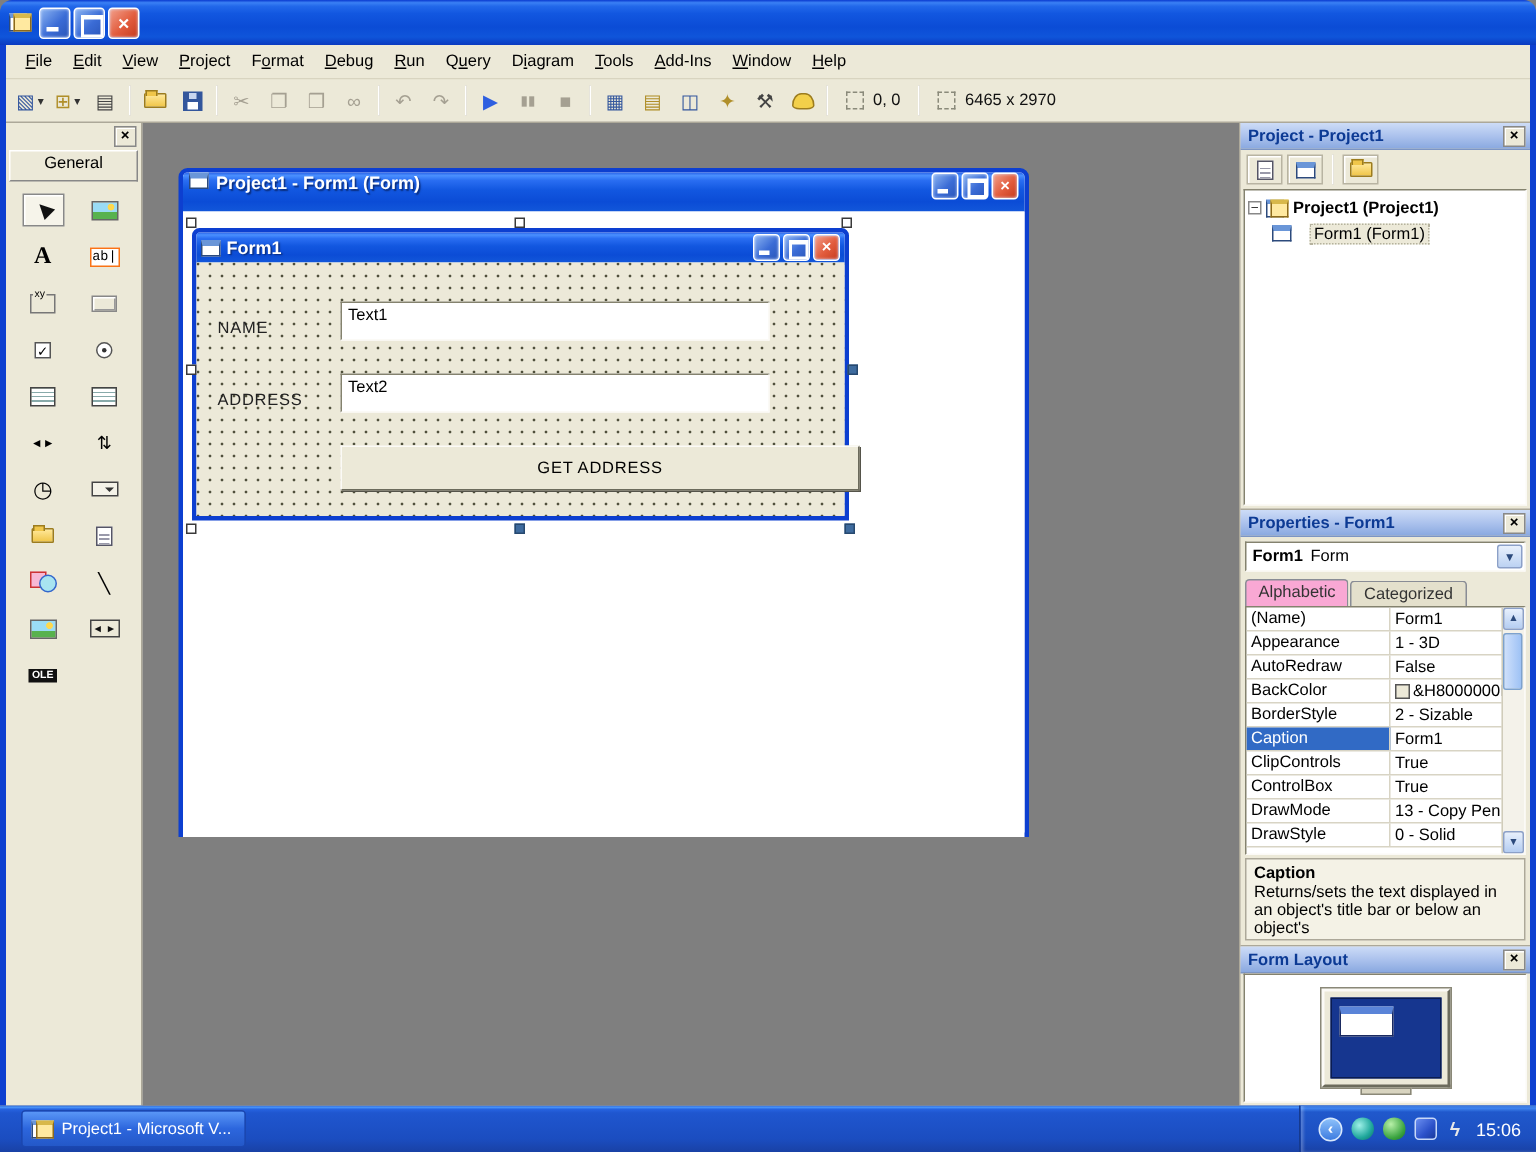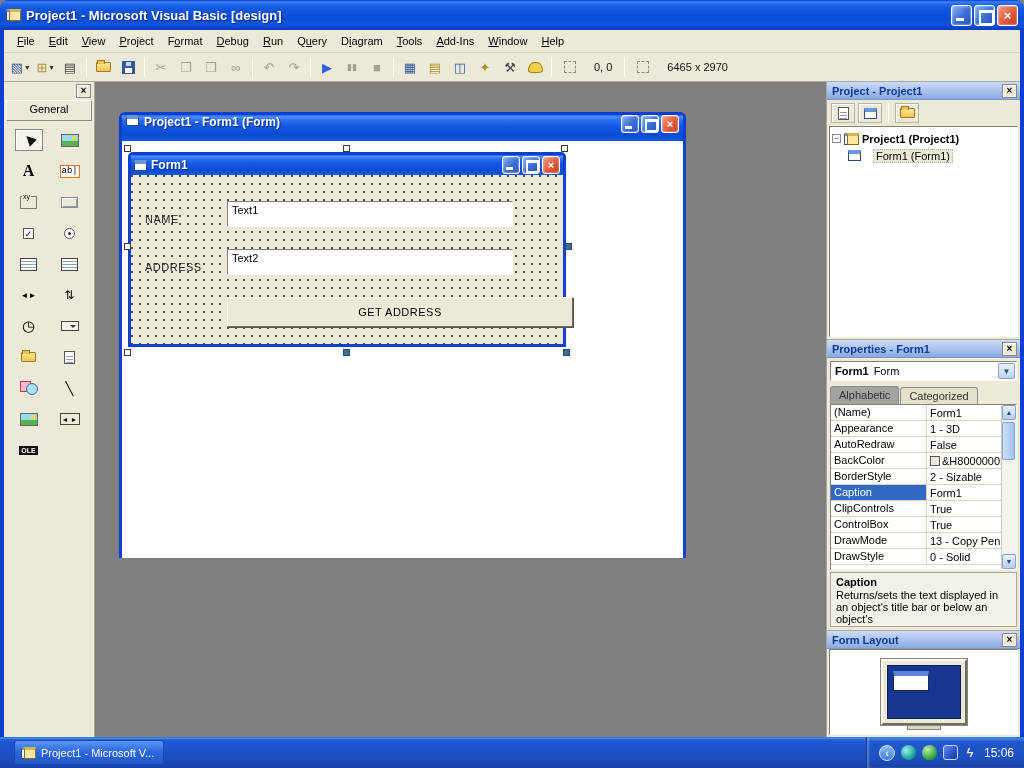--- a/index.html
+++ b/index.html
@@ -31,21 +31,21 @@
   .mitem u { text-decoration:underline; }
 
   
   .toolbar { height:29px; display:flex; align-items:center; background:#ece9d8; border-bottom:1px solid #aca899; padding-left:4px; gap:1px; }
   .tsep { width:1px; height:20px; background:#aca899; border-right:1px solid #fff; margin:0 3px; }
   .tbtn { min-width:24px; height:24px; display:flex; align-items:center; justify-content:center; gap:1px; border:1px solid transparent; }
   .tbtn .g { font-size:13px; line-height:1; }
   .dis { color:#a5a092 !important; }
   .blue { color:#35589e; } .gold { color:#b08f2a; } .dk { color:#444; }
   .darr { font-size:8px; color:#333; margin-left:1px; }
-  .readout { display:flex; align-items:center; gap:18px; padding:0 8px; font-size:11px; color:#111; white-space:nowrap; }
+  .readout { display:flex; align-items:center; gap:6px; padding:0 8px; font-size:11px; color:#111; white-space:nowrap; }
   .dashbox { width:12px; height:12px; border:1px dashed #8a8a7a; }
 
   
   .mini-folder { width:15px; height:10px; background:linear-gradient(180deg,#ffe89a,#f0c64a); border:1px solid #9c7c1e; border-radius:1px; position:relative; }
   .mini-folder::before { content:""; position:absolute; top:-3px; left:0; width:6px; height:3px; background:#f0c64a; border:1px solid #9c7c1e; border-bottom:none; }
   .mini-floppy { width:13px; height:13px; background:#33569c; position:relative; }
   .mini-floppy::before { content:""; position:absolute; left:3px; bottom:1px; width:7px; height:5px; background:#fff; }
   .mini-floppy::after { content:""; position:absolute; left:4px; top:1px; width:5px; height:4px; background:#c9d6ef; }
   .mini-pic { width:18px; height:13px; border:1px solid #666;
     background:radial-gradient(circle at 75% 28%, #ffd84d 0 2px, transparent 2.5px), linear-gradient(180deg,#9adcf5 0 58%,#58b24e 58% 100%); }
@@ -119,21 +119,21 @@
   .tchild { margin-left:16px;gap:12px; }
   .tchild .lbl { background:#ece9d8; padding:0 2px; border:1px dotted #b5b29e; }
 
   
   .objcombo { margin:3px; height:20px; background:#fff; border:1px solid; border-color:#84826e #fbfaf6 #fbfaf6 #84826e; display:flex; align-items:center; padding-left:4px; }
   .objcombo .nm { font-weight:bold; margin-right:5px; }
   .objcombo .ty { flex:1; }
   .combodrop { width:17px; height:16px; margin-right:1px; background:linear-gradient(180deg,#e8f0fc,#bcd2f2); border:1px solid #8ba0c8; border-radius:2px; font-size:8px; color:#2c4a7c; display:flex; align-items:center; justify-content:center; }
   .tabs { display:flex; align-items:flex-end; height:20px; padding:0 3px; gap:1px; }
   .tab { padding:2px 8px 2px 8px; border:1px solid #898c95; border-bottom:none; border-radius:3px 3px 0 0; background:#e4e0cc; color:#333; }
-  .tab.active { background:#a3a3a3; font-weight:normal; padding-bottom:4px; margin-bottom:-1px; }
+  .tab.active { background:#f9a8d4; font-weight:normal; padding-bottom:4px; margin-bottom:-1px; }
   .propgrid { position:relative; margin:0 3px; height:166px; background:#fff; border:1px solid; border-color:#84826e #fbfaf6 #fbfaf6 #84826e; overflow:hidden; }
   .prow { display:flex; height:16px; border-bottom:1px solid #d8d4c4; }
   .pname { width:96px; padding:1px 3px; border-right:1px solid #d8d4c4; white-space:nowrap; overflow:hidden; }
   .pname.sel { background:#316ac5; color:#fff; }
   .pval { flex:1; padding:1px 3px; white-space:nowrap; overflow:hidden; display:flex; align-items:center; gap:2px; }
   .swatch { width:10px; height:10px; background:#ece9d8; border:1px solid #555; flex:0 0 auto; }
   .vscroll { position:absolute; right:0; top:0; width:15px; height:100%; background:#f4f2ea; border-left:1px solid #d0ccba; display:flex; flex-direction:column; }
   .sarrow { height:15px; background:linear-gradient(180deg,#e8f0fc,#b4cdf2); border:1px solid #8ba0c8; border-radius:2px; font-size:7px; color:#2c4a7c; text-align:center; line-height:13px; }
   .strack { flex:1; position:relative; }
   .sthumb { position:absolute; top:2px; left:0; width:13px; height:38px; background:linear-gradient(90deg,#cfe0fb,#9ec2f5); border:1px solid #7da2ce; border-radius:2px; }
@@ -168,21 +168,20 @@
   .ti4 { background:none; color:#e8e8e8; font-size:13px; font-weight:bold; text-align:center; line-height:15px; width:12px; }
   .clock { color:#fff; font-size:12px; margin-left:2px; }
 </style>
 </head>
 <body>
 
 <div class="screen">
 
   <div class="titlebar">
     <span class="mini-prj"></span>
-    <span class="tit">Project1 - Microsoft Visual Basic [design]</span>
     <span class="winbtns">
       <span class="wbtn min"></span>
       <span class="wbtn max"></span>
       <span class="wbtn close">×</span>
     </span>
   </div>
 
   <div class="frame-body">
 
     <div class="menubar">

